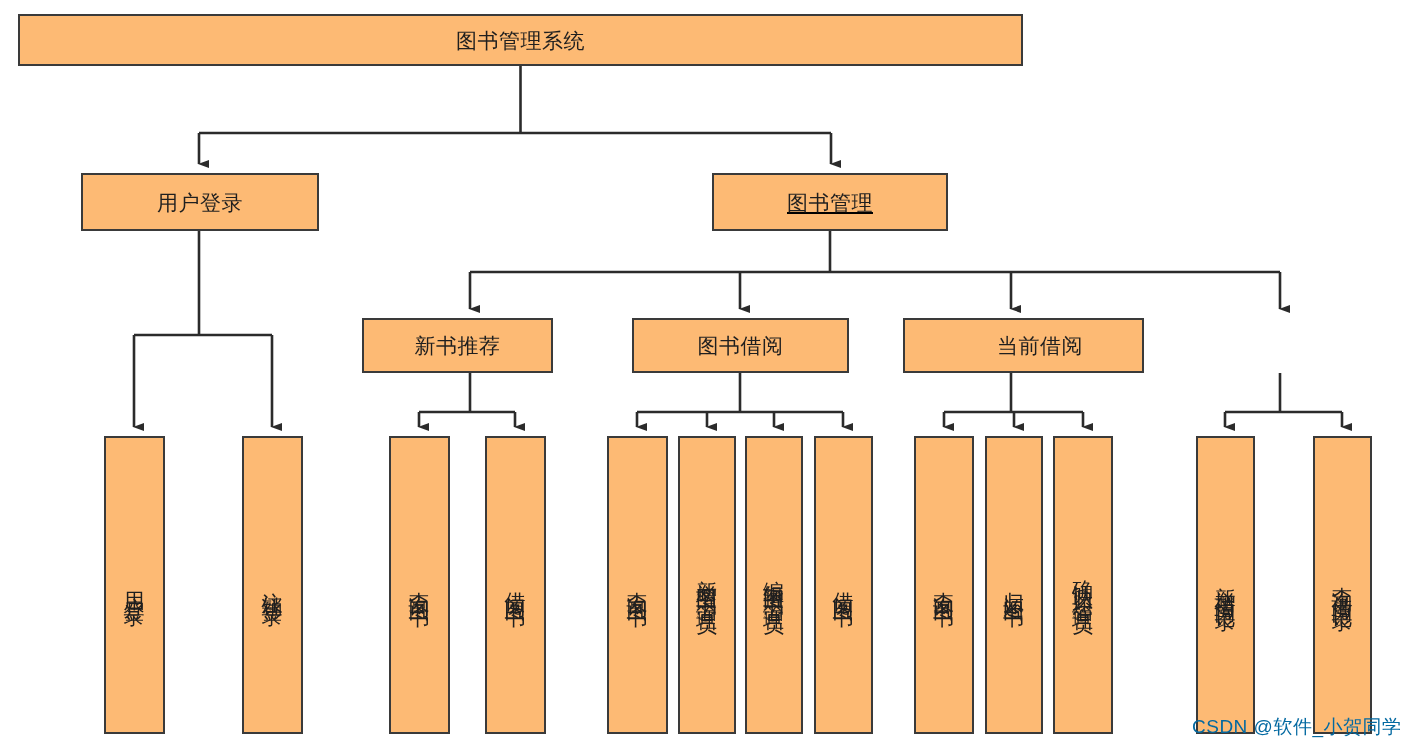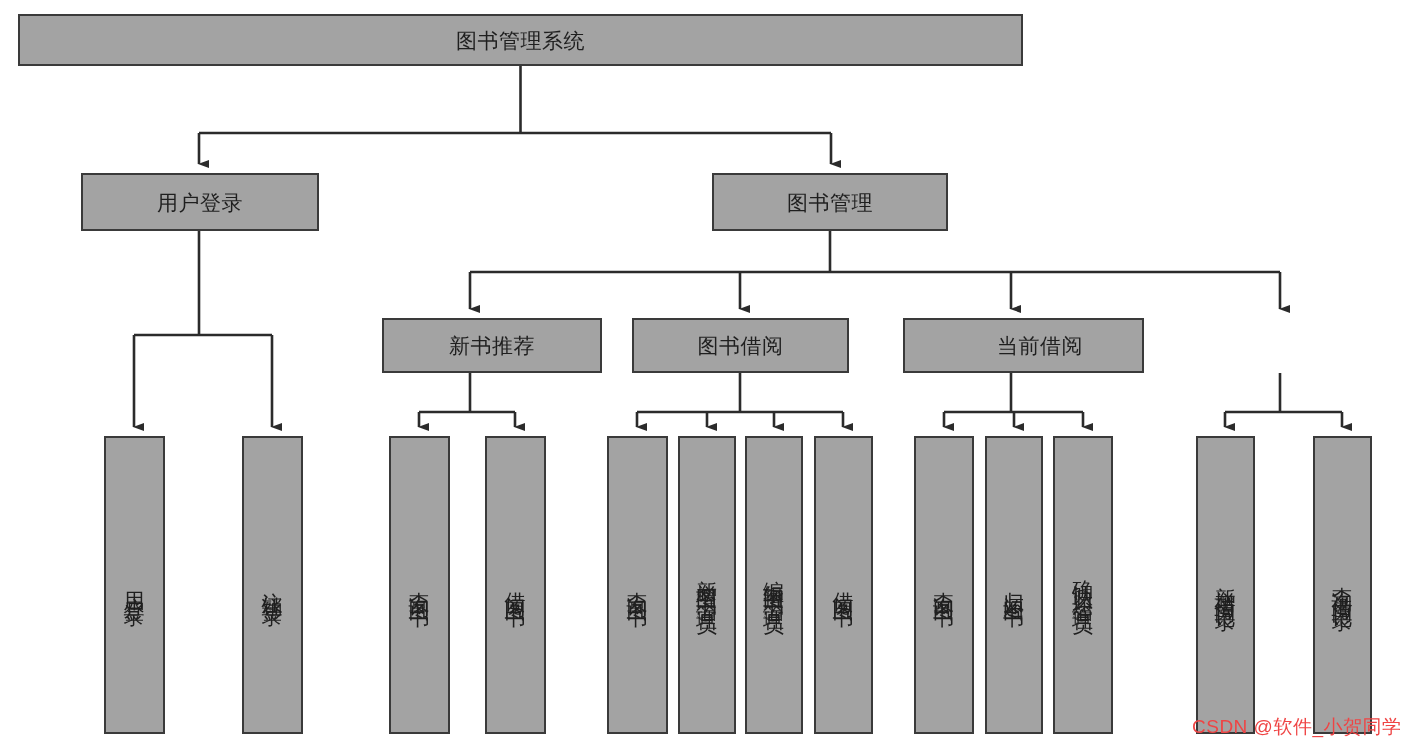--- a/index.html
+++ b/index.html
@@ -22,21 +22,21 @@
   svg.canvas {
     position: absolute;
     top: 0;
     left: 0;
     width: 1405px;
     height: 747px;
   }
   .node-box {
     position: absolute;
     box-sizing: border-box;
-    background: #a3a3a3;
+    background: #fdba74;
     border: 2.5px solid #3a3a3a;
     display: flex;
     align-items: center;
     justify-content: center;
     overflow: hidden;
   }
   .node-label-h {
     font-size: 21px;
     color: #1f1f1f;
     letter-spacing: 0.5px;
@@ -49,21 +49,21 @@
     writing-mode: vertical-rl;
     text-orientation: upright;
     letter-spacing: 5px;
     line-height: 1;
     white-space: nowrap;
     text-align: center;
   }
   .watermark {
     position: absolute;
     font-size: 19px;
-    color: #ef4444;
+    color: #0369a1;
     white-space: nowrap;
     letter-spacing: 0.5px;
   }
 </style>
 </head>
 <body>
 
 <div id="diagram-root">
 
   <svg class="canvas" viewBox="0 0 1405 747">
@@ -117,25 +117,25 @@
     </g>
   </svg>
 
   <div class="node-box" style="left: 18px; top: 14px; width: 1005px; height: 52px;">
     <span class="node-label-h">图书管理系统</span>
   </div>
 
   <div class="node-box" style="left: 81px; top: 173px; width: 238px; height: 58px;">
     <span class="node-label-h">用户登录</span>
   </div>
-  <div class="node-box" style="left: 712px; top: 173px; width: 236px; height: 58px;">
+  <div class="node-box" style="left: 712px; top: 173px; width: 236px; height: 58px; text-decoration: underline;">
     <span class="node-label-h">图书管理</span>
   </div>
 
-  <div class="node-box" style="left: 362px; top: 318px; width: 220px; height: 55px; margin-left: 20px;">
+  <div class="node-box" style="left: 362px; top: 318px; width: 191px; height: 55px;">
     <span class="node-label-h">新书推荐</span>
   </div>
   <div class="node-box" style="left: 632px; top: 318px; width: 217px; height: 55px; align-items: center;">
     <span class="node-label-h">图书借阅</span>
   </div>
   <div class="node-box" style="left: 903px; top: 318px; width: 241px; height: 55px; padding-left: 33px;">
     <span class="node-label-h">当前借阅</span>
   </div>
 
   <div class="node-box" style="left: 104px; top: 436px; width: 61px; height: 298px;">

